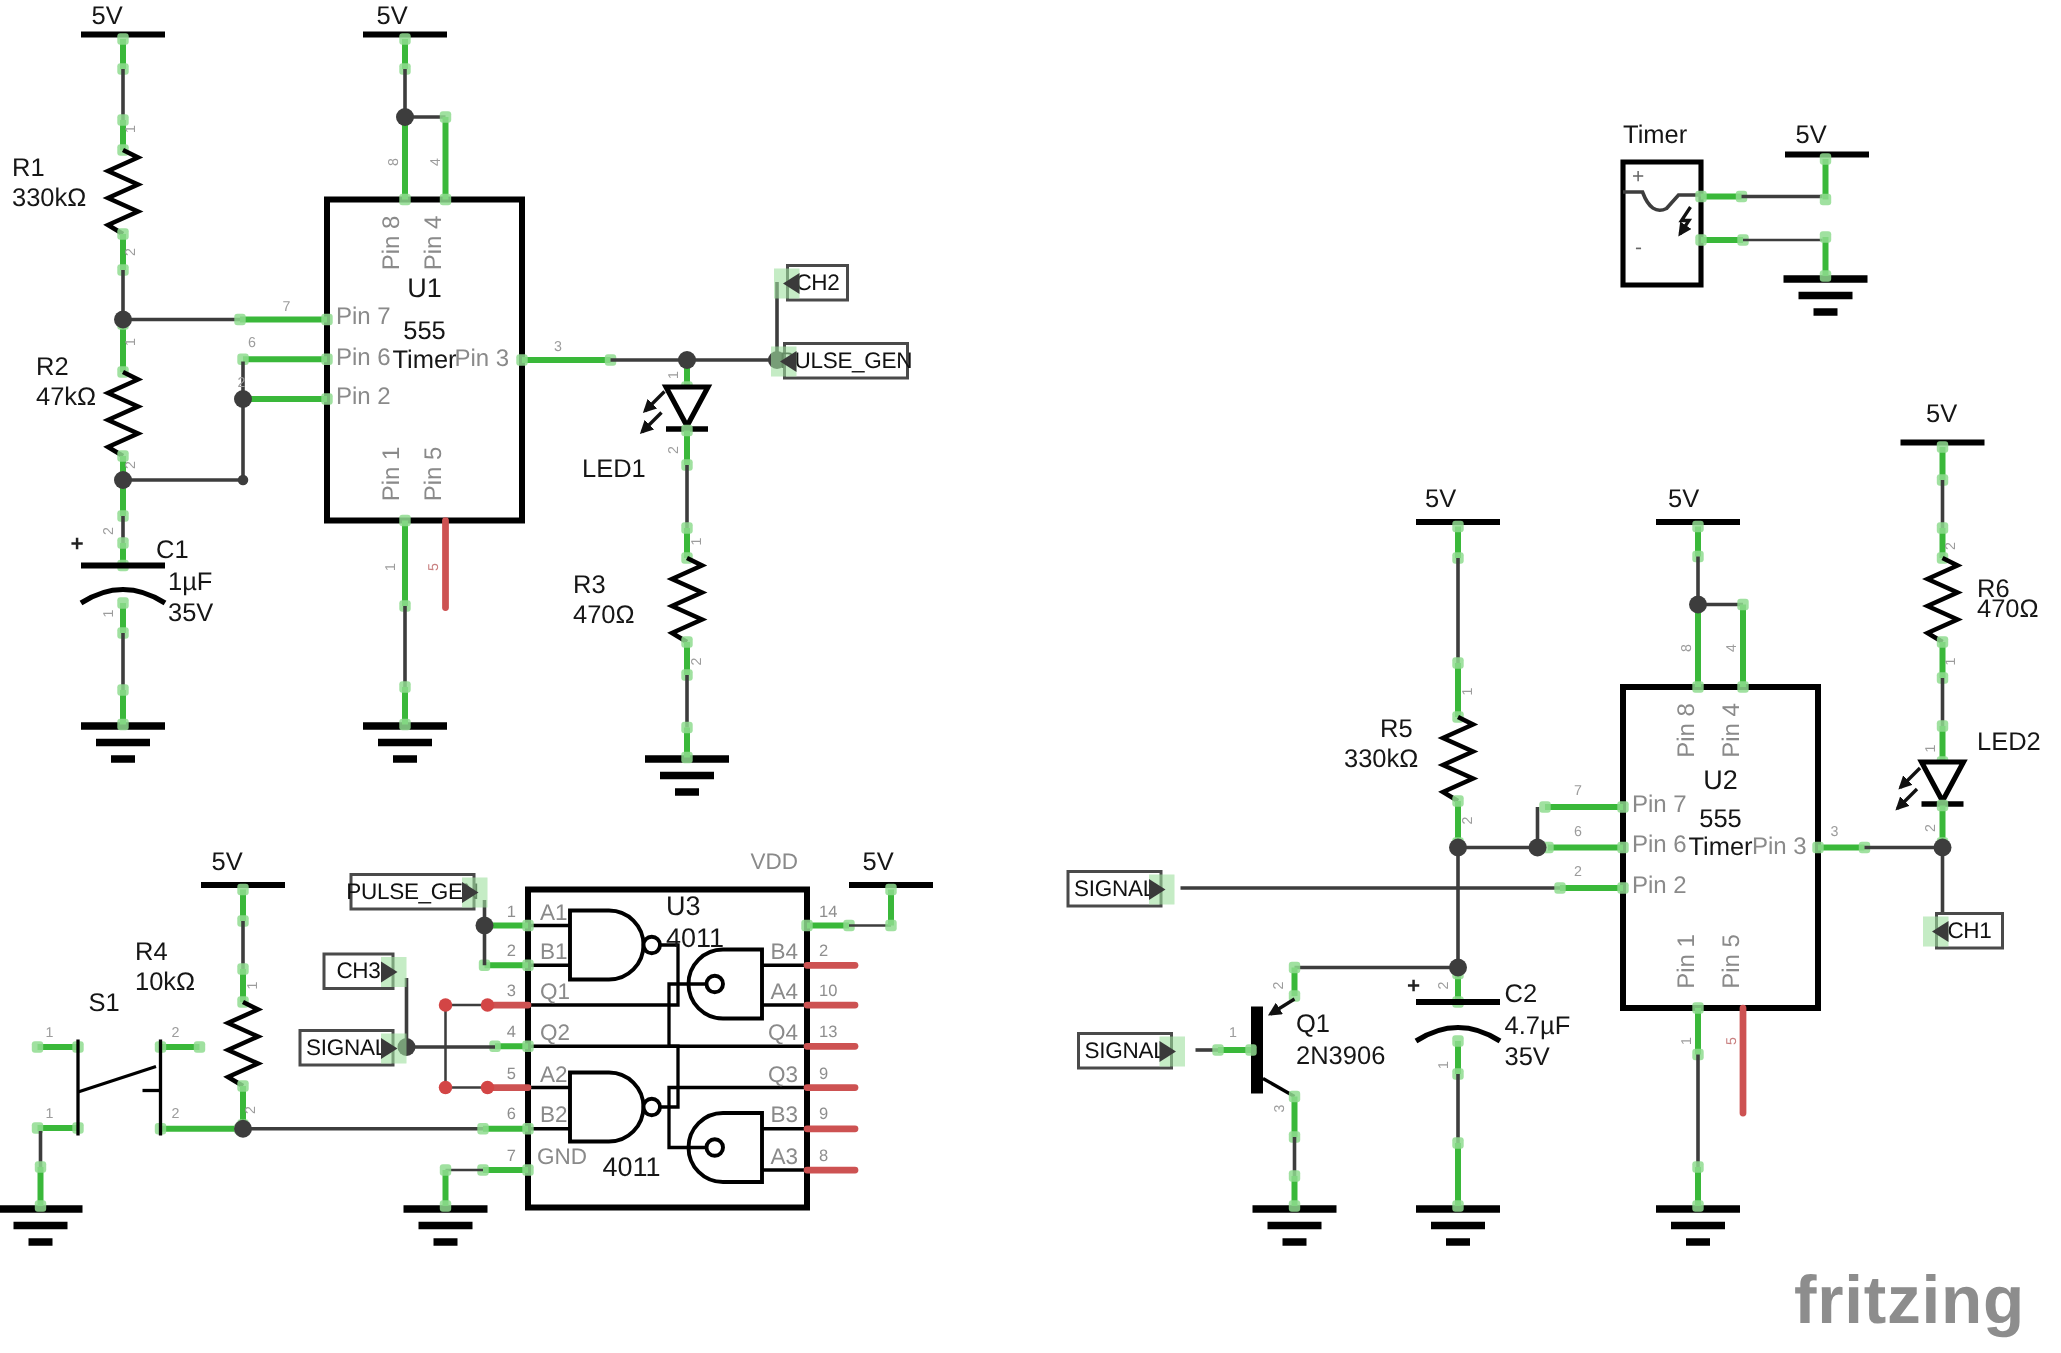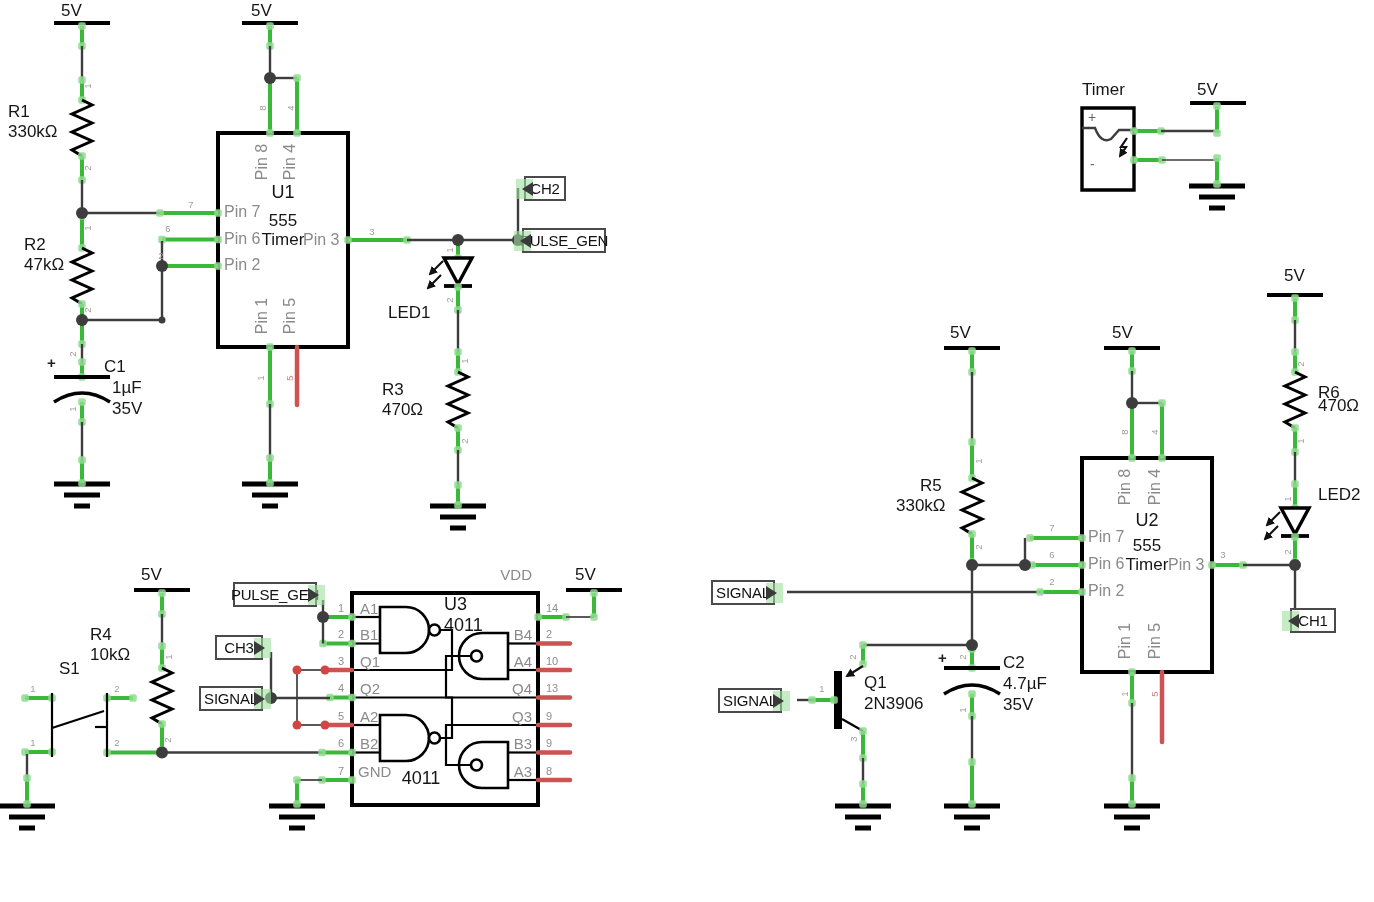--- a/index.html
+++ b/index.html
@@ -516,14 +516,15 @@
   <span class="nl-glow"></span>
   <span class="nl-tip"></span>
   <span>SIGNAL</span>
 </div>
 <div class="netlabel tip-left" style="left:1290px;top:608px;width:46px">
   <span class="nl-glow"></span>
   <span class="nl-tip"></span>
   <span>CH1</span>
 </div>
 
+<div class="t watermark" style="left:1196px;top:844px">fritzing</div>
 
 </div>
 
 </body></html>

